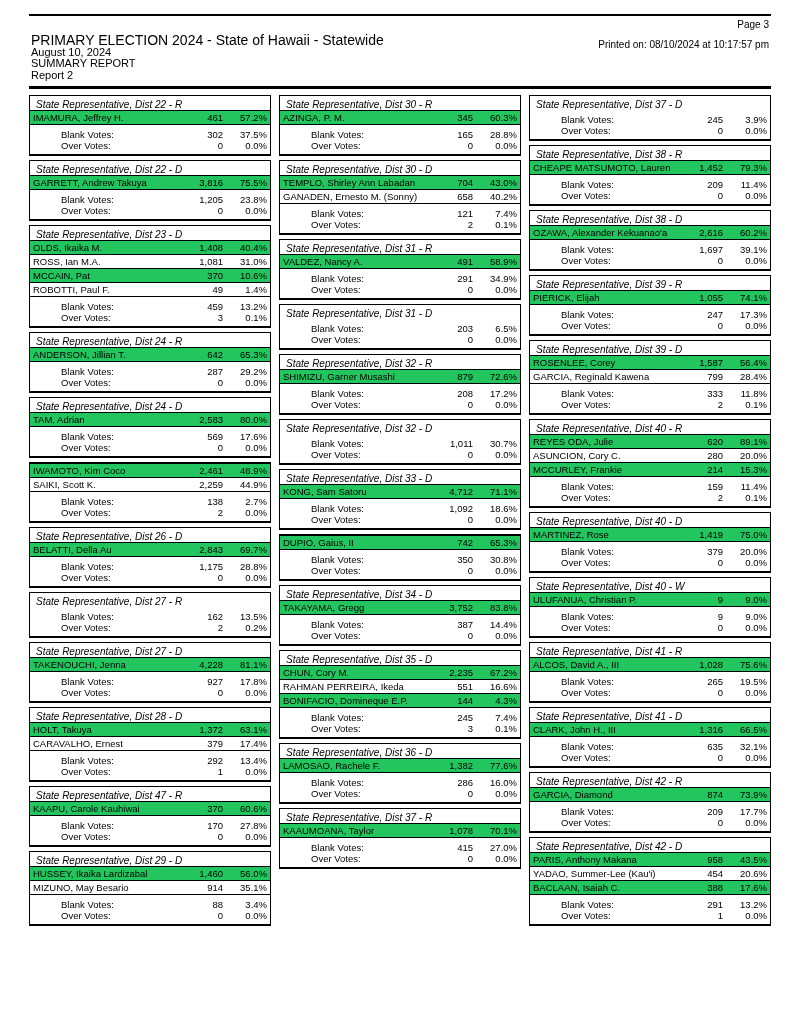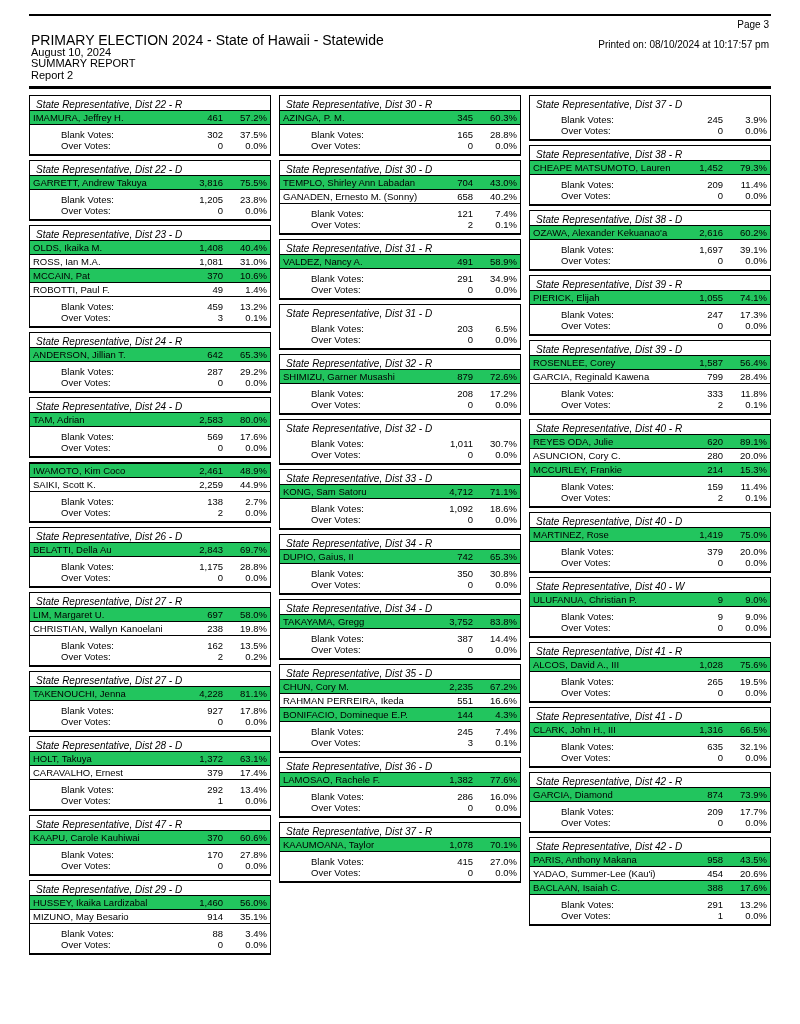--- a/index.html
+++ b/index.html
@@ -236,32 +236,20 @@
             </div>
             <div class="vote-row">
               <span class="v-label">Over Votes:</span>
               <span class="c-votes">0</span>
               <span class="c-pct">0.0%</span>
             </div>
           </div>
         </div>
         <div class="section">
           <div class="section-title">State Representative, Dist 27 - R</div>
-          <div class="cand-list">
-            <div class="cand-row shaded">
-              <span class="c-name">LIM, Margaret U.</span>
-              <span class="c-votes">697</span>
-              <span class="c-pct">58.0%</span>
-            </div>
-            <div class="cand-row">
-              <span class="c-name">CHRISTIAN, Wallyn Kanoelani</span>
-              <span class="c-votes">238</span>
-              <span class="c-pct">19.8%</span>
-            </div>
-          </div>
           <div class="votes-block">
             <div class="vote-row">
               <span class="v-label">Blank Votes:</span>
               <span class="c-votes">162</span>
               <span class="c-pct">13.5%</span>
             </div>
             <div class="vote-row">
               <span class="v-label">Over Votes:</span>
               <span class="c-votes">2</span>
               <span class="c-pct">0.2%</span>
@@ -507,21 +495,20 @@
               <span class="c-pct">18.6%</span>
             </div>
             <div class="vote-row">
               <span class="v-label">Over Votes:</span>
               <span class="c-votes">0</span>
               <span class="c-pct">0.0%</span>
             </div>
           </div>
         </div>
         <div class="section">
-          <div class="section-title">State Representative, Dist 34 - R</div>
           <div class="cand-list">
             <div class="cand-row shaded">
               <span class="c-name">DUPIO, Gaius, II</span>
               <span class="c-votes">742</span>
               <span class="c-pct">65.3%</span>
             </div>
           </div>
           <div class="votes-block">
             <div class="vote-row">
               <span class="v-label">Blank Votes:</span>

